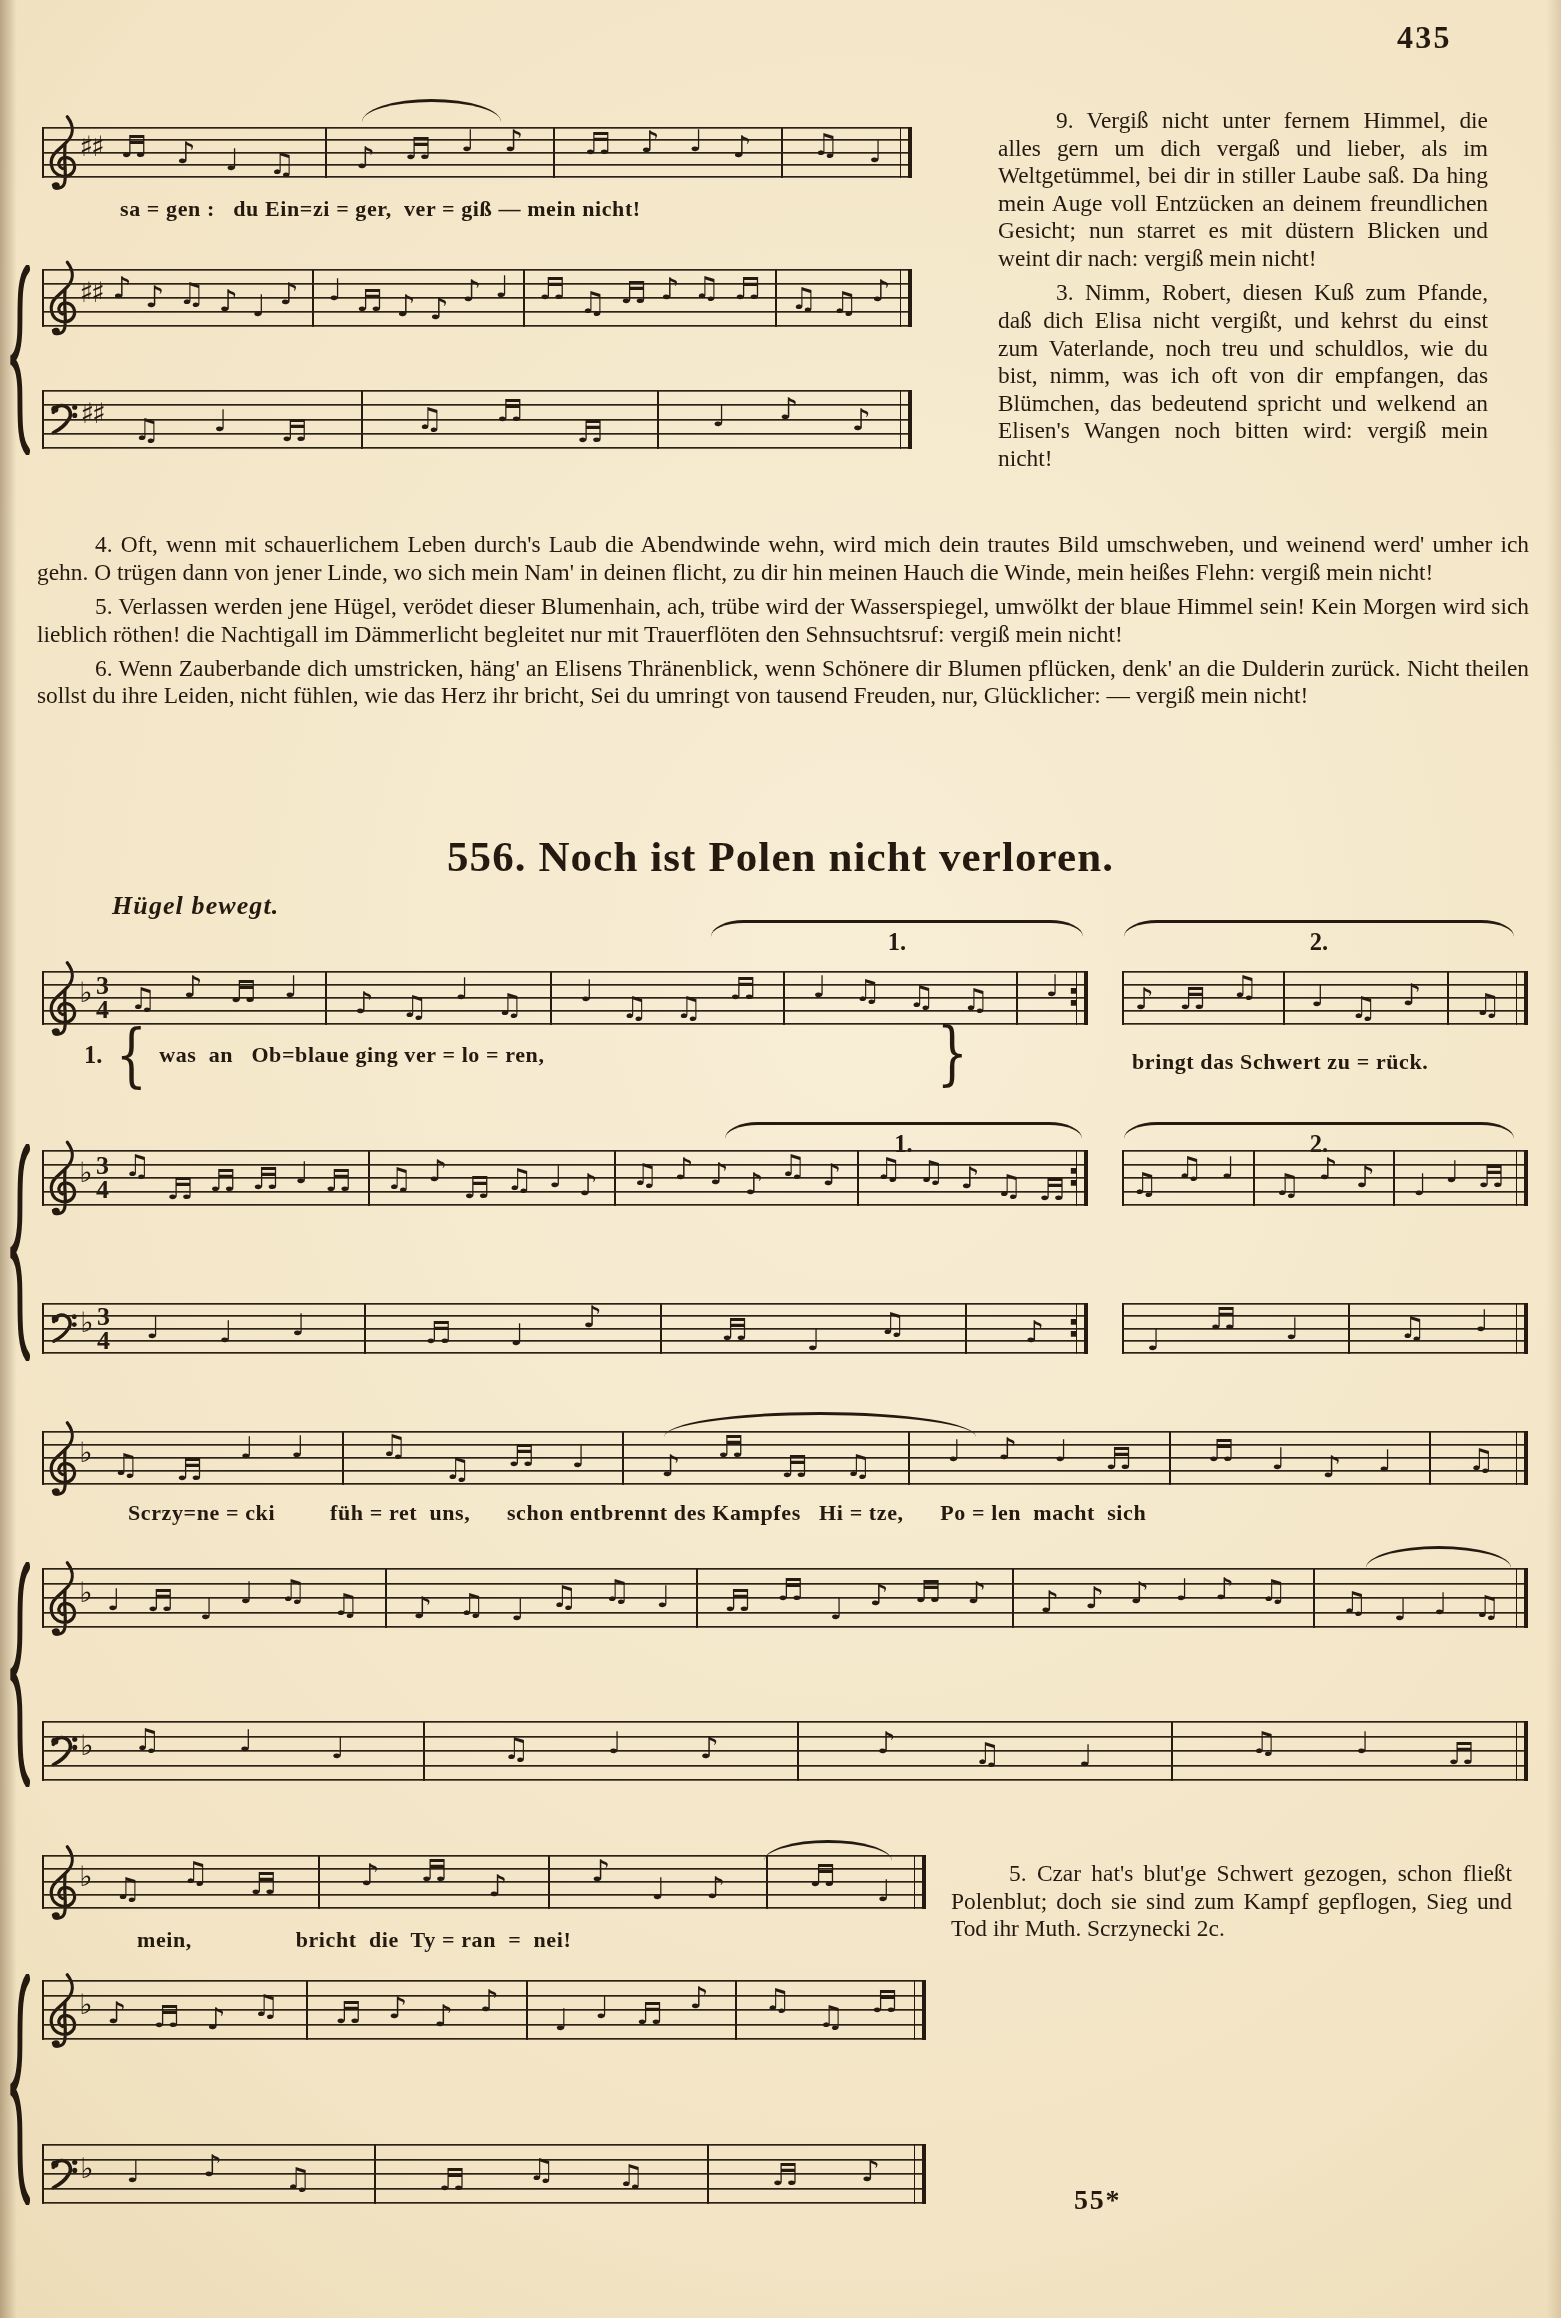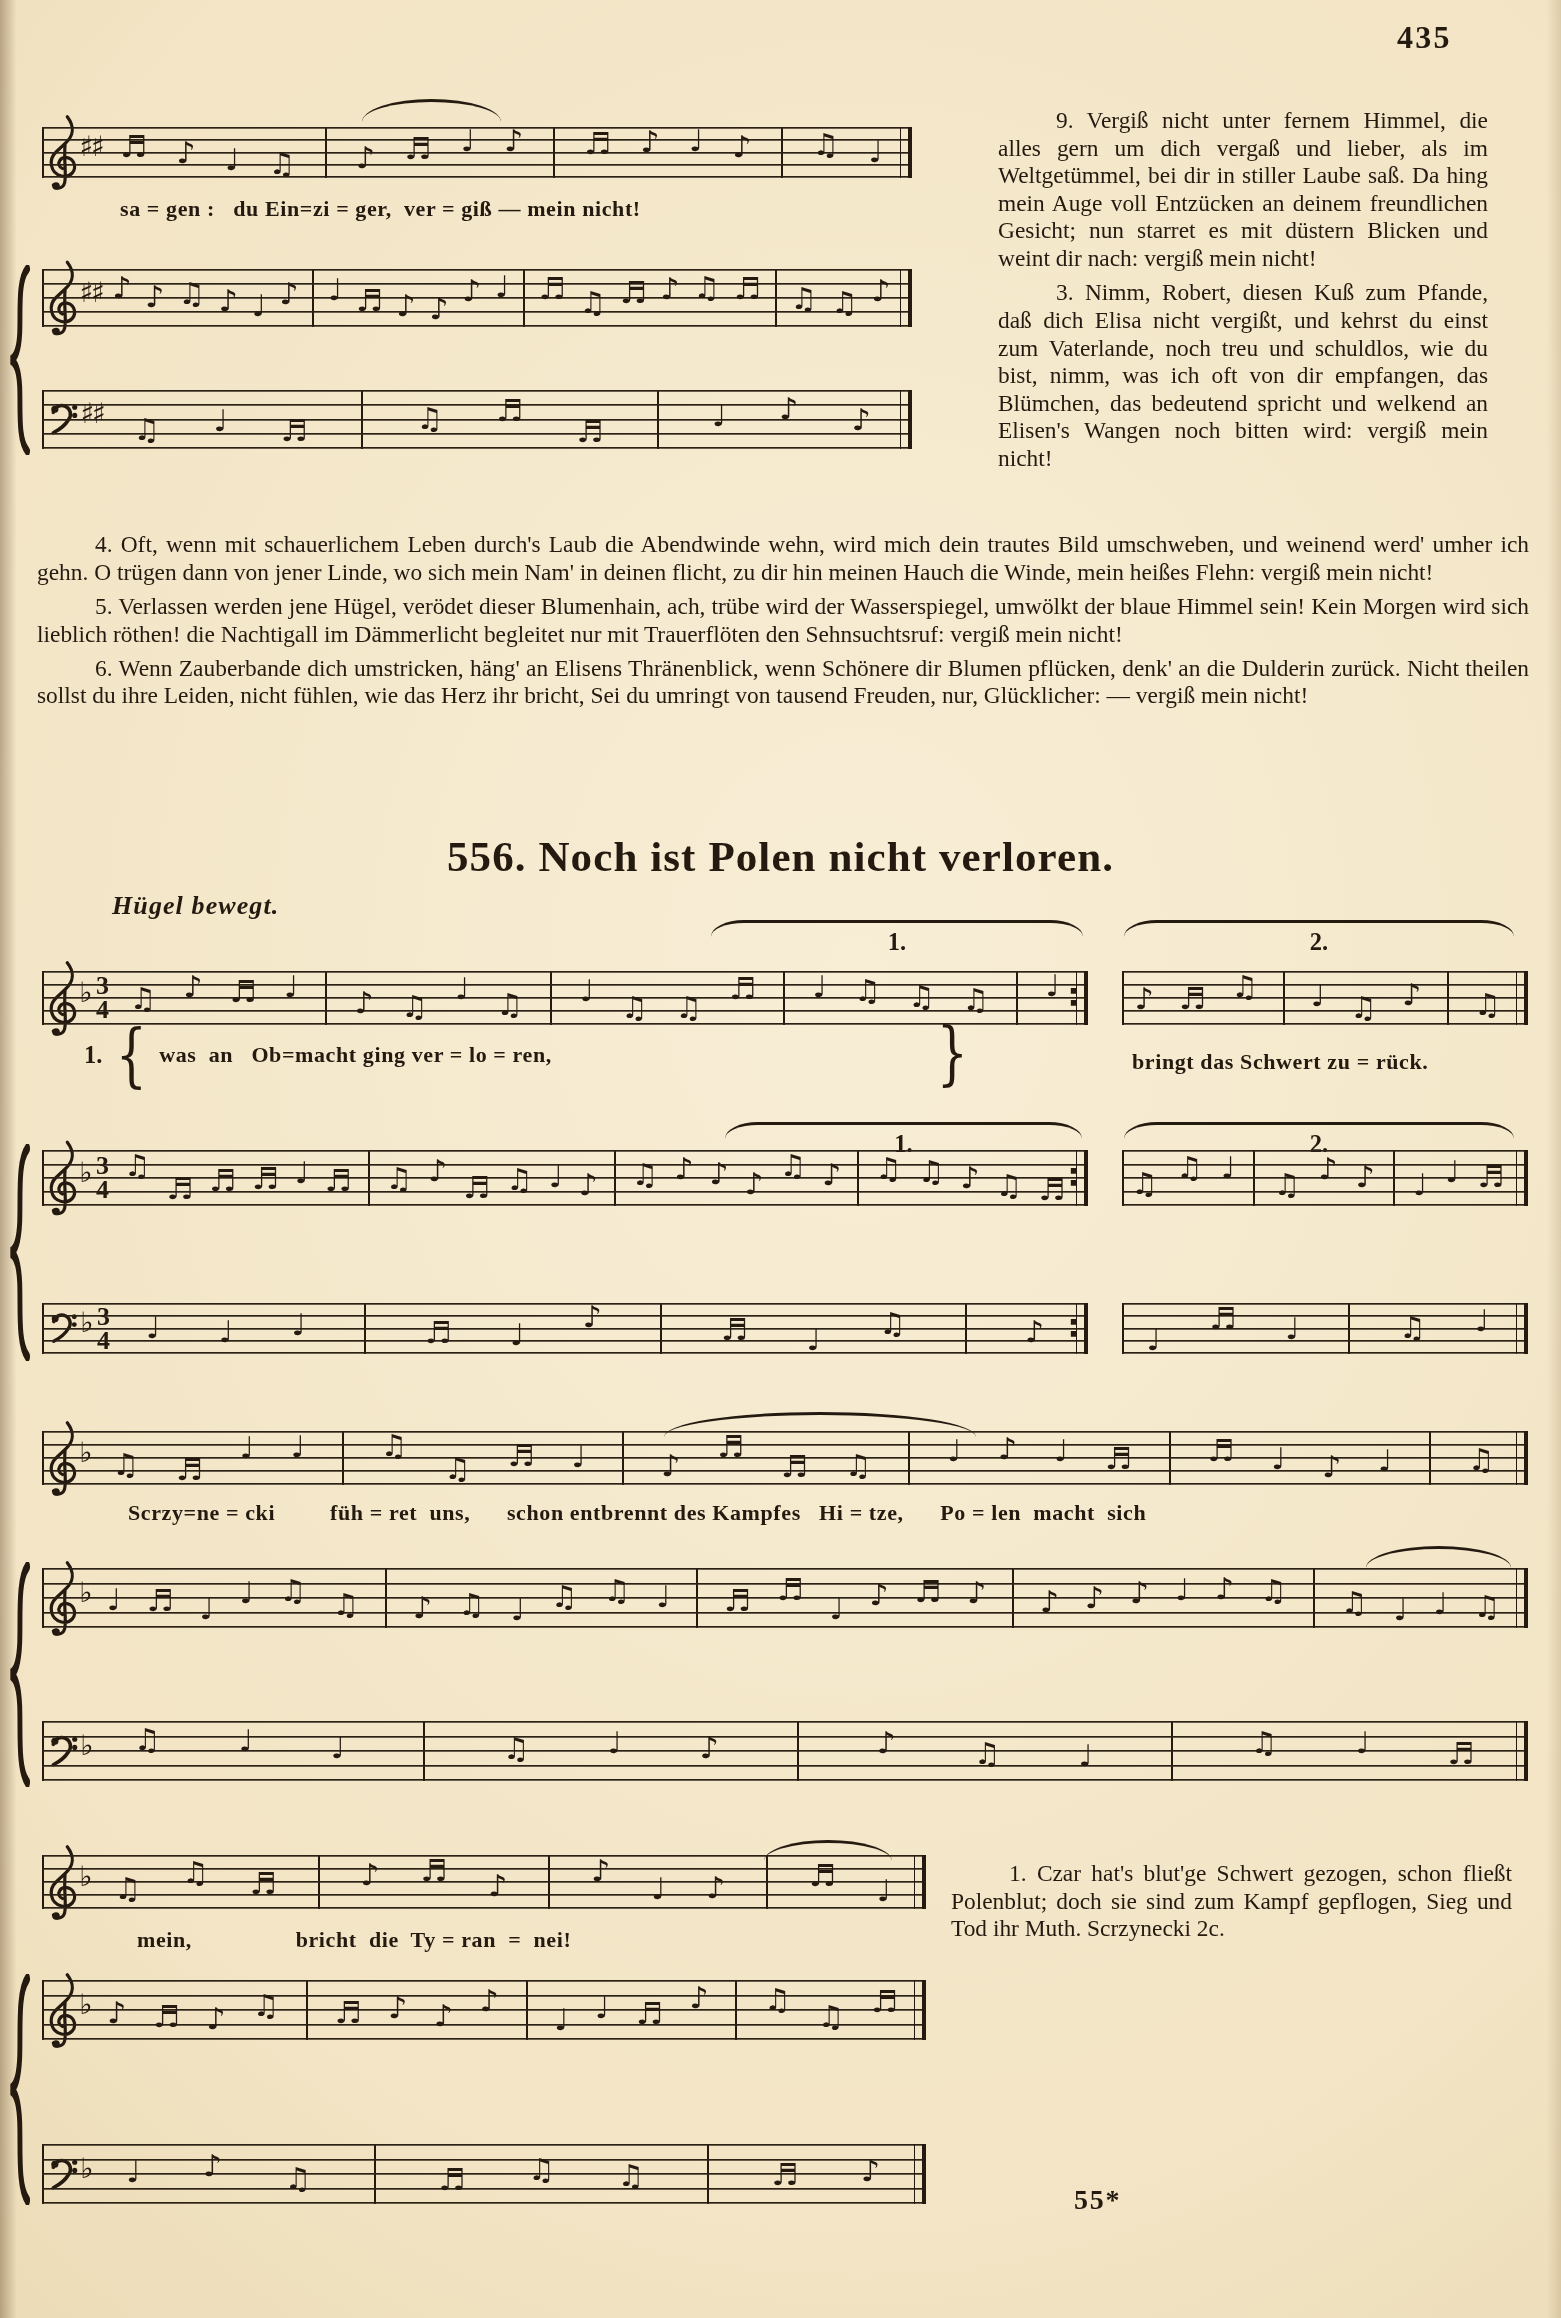--- a/index.html
+++ b/index.html
@@ -227,21 +227,21 @@
         <span class="note" style="transform: translateY(-3.3px);">♪</span>
         <span class="barline"></span>
         <span class="note" style="transform: translateY(7.2px);">♫</span>
       </div>
   </div>
 
   <div class="lyricblock" style="left:84px;top:1027px">
     <span class="vnum">1.</span>
     <span class="curly">{</span>
     <span class="stack">
-      <span class="lyr">was  an   Ob=macht ging ver = lo = ren,</span>
+      <span class="lyr">was  an   Ob=blaue ging ver = lo = ren,</span>
     </span>
   </div>
   <span class="abs curly" style="left:930px;top:1025px">}</span>
   <span class="abs lyr" style="left:1132px;top:1049px">bringt das Schwert zu = rück.</span>
 
   <div class="volta" style="left:725px;top:1122px;width:357px;height:19px"><span>1.</span></div>
   <div class="volta" style="left:1124px;top:1122px;width:390px;height:19px"><span>2.</span></div>
 
   <div class="staff" style="left:42px;top:1150px;width:1046px;height:56px">
     <div class="lines"></div>
@@ -527,19 +527,19 @@
         <span class="note" style="transform: translateY(0.6px);">♬</span>
         <span class="note" style="transform: translateY(-3.3px);">♪</span>
       </div>
   </div>
 
   <svg class="bracesvg" style="left:7.8px;top:1974px" width="23.4" height="231" viewBox="0 0 24 100" preserveAspectRatio="none">
     <path d="M20 2 C10 8 13 24 12 36 C11 46 7 49 3 50 C7 51 11 54 12 64 C13 76 10 92 20 98" fill="none" stroke="currentColor" stroke-width="5" stroke-linecap="round"></path>
   </svg>
 
   <div class="col-br">
-    <p class="verse">1. Czar hat's blut'ge Schwert gezogen, schon fließt Polenblut; doch sie sind zum Kampf gepflogen, Sieg und Tod ihr Muth. Scrzynecki 2c.</p>
+    <p class="verse">5. Czar hat's blut'ge Schwert gezogen, schon fließt Polenblut; doch sie sind zum Kampf gepflogen, Sieg und Tod ihr Muth. Scrzynecki 2c.</p>
   </div>
 
   <div class="sigmark">55*</div>
 
 </div>
 
 
 </body></html>

